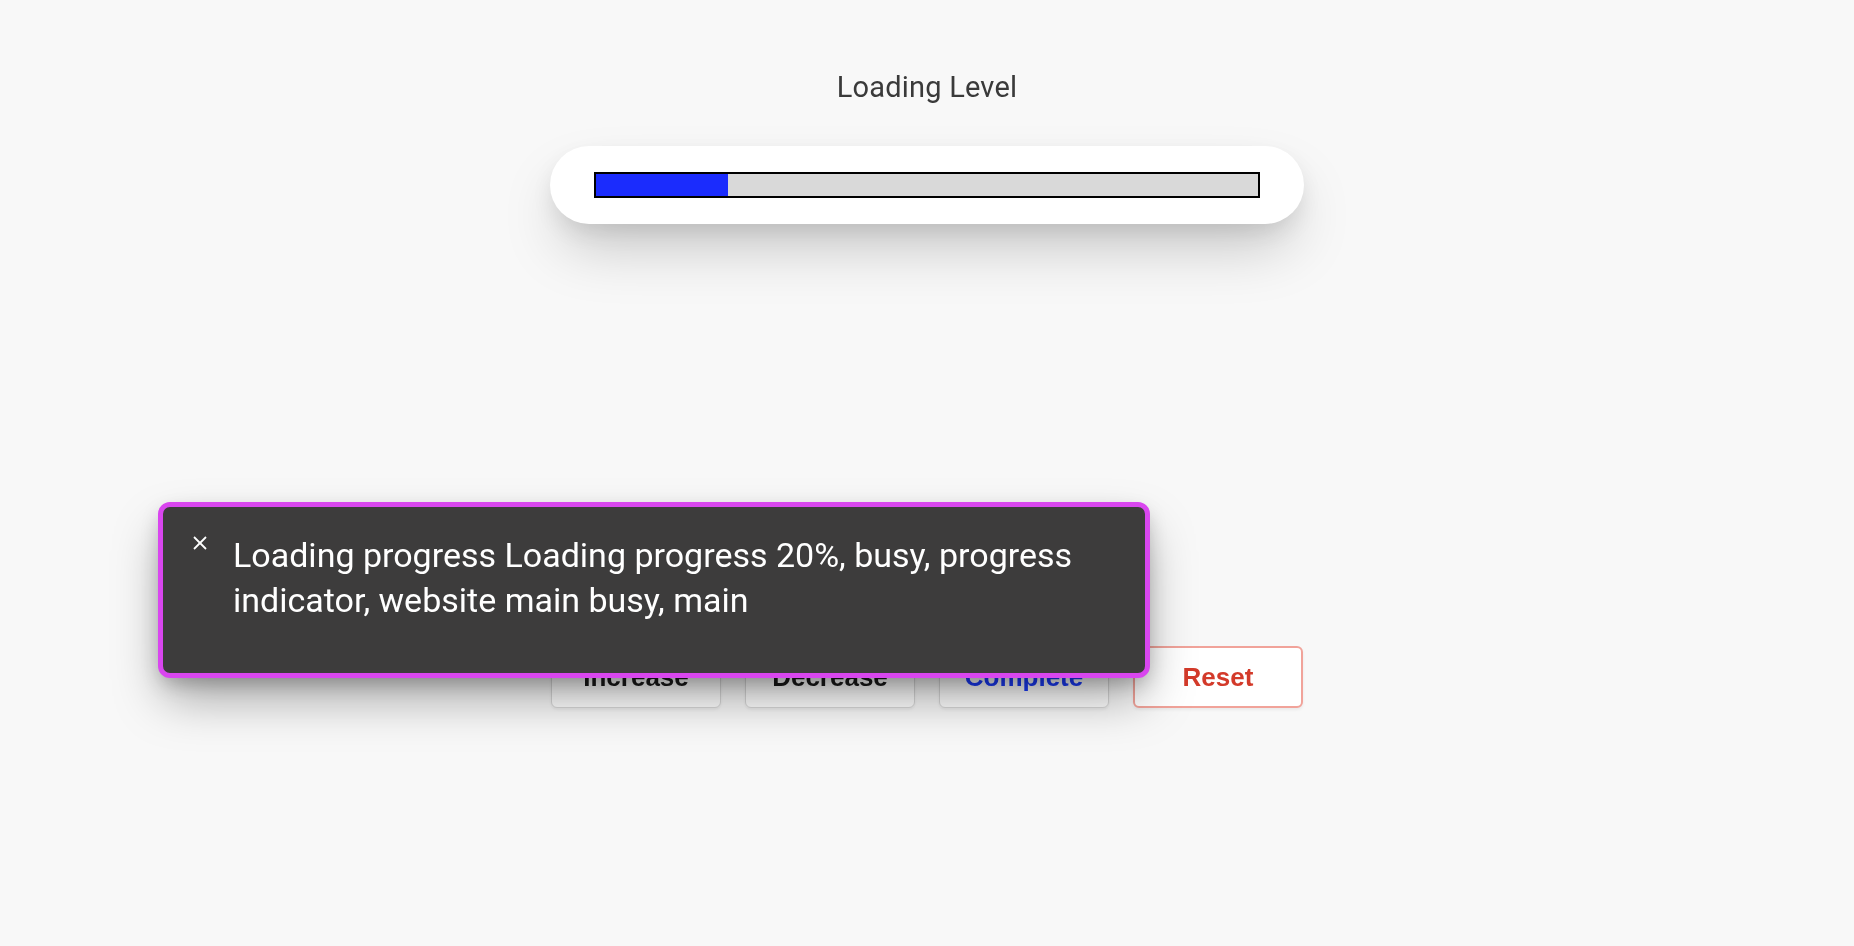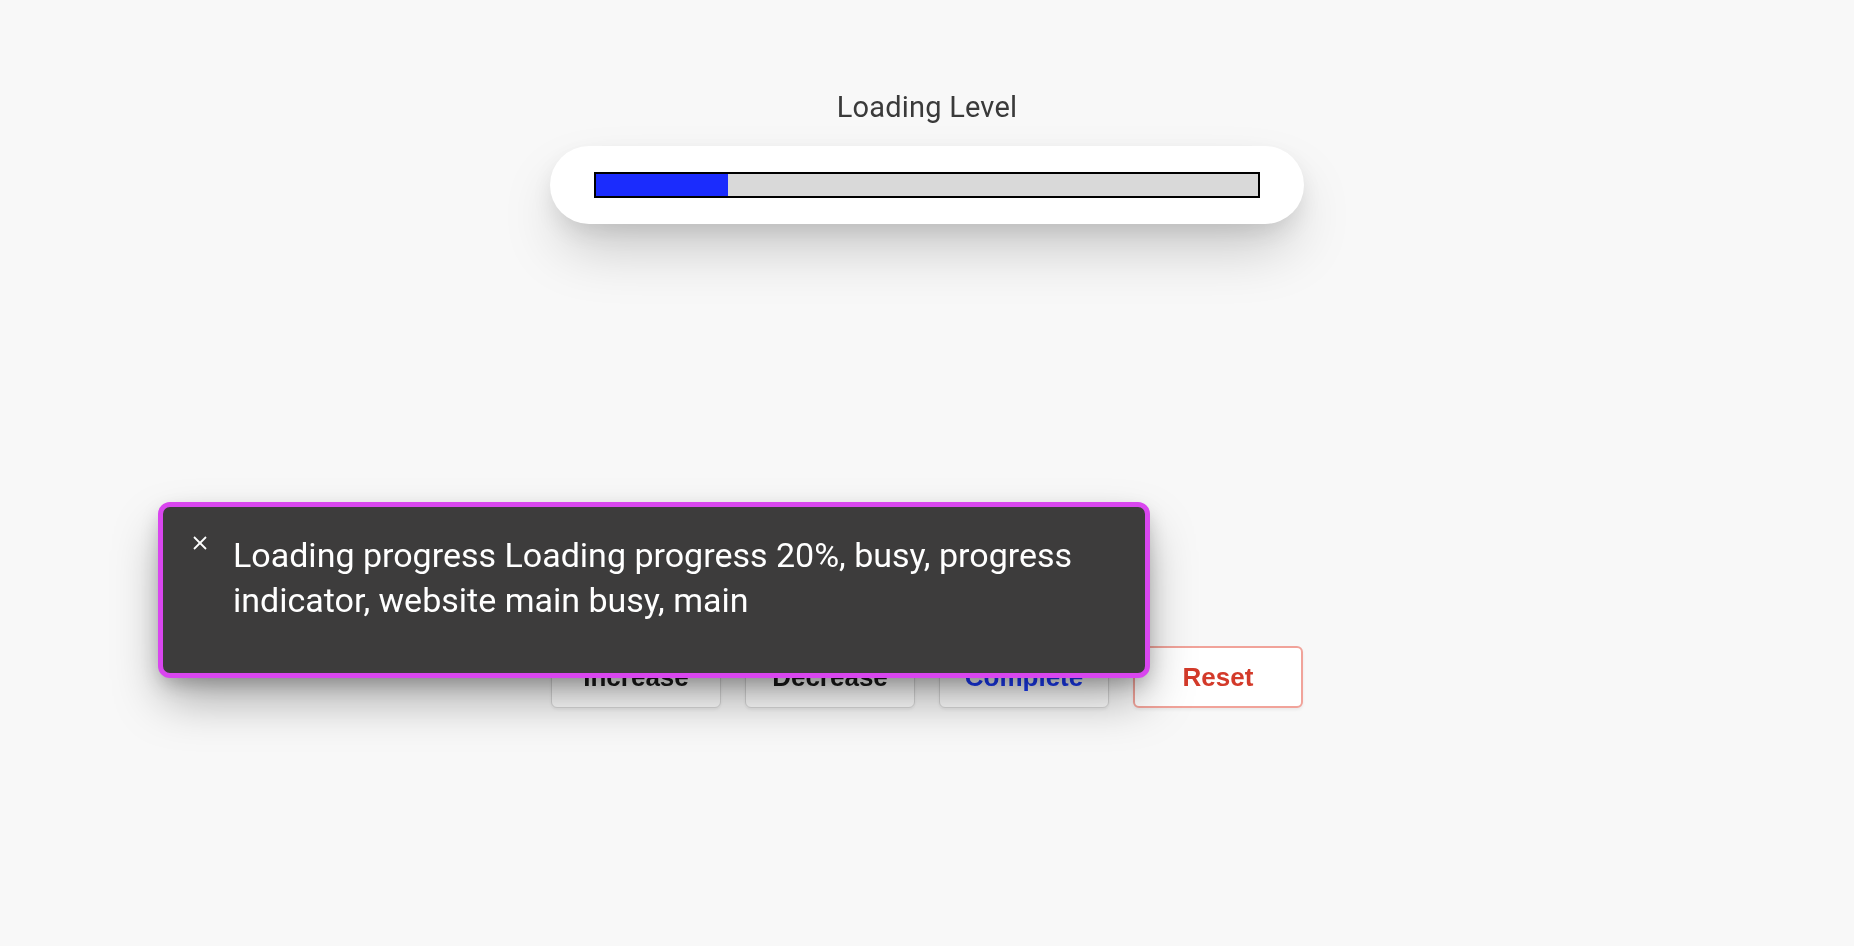--- a/index.html
+++ b/index.html
@@ -16,21 +16,21 @@
   .stage {
     position: relative;
     width: 1854px;
     height: 946px;
     background: #f8f8f8;
     overflow: hidden;
   }
 
   .title {
     position: absolute;
-    top: 90px;
+    top: 70px;
     left: 0;
     width: 100%;
     text-align: center;
     font-size: 29px;
     color: #3a3a3a;
     font-weight: 400;
     letter-spacing: 0.2px;
   }
 
   .progress-card {

